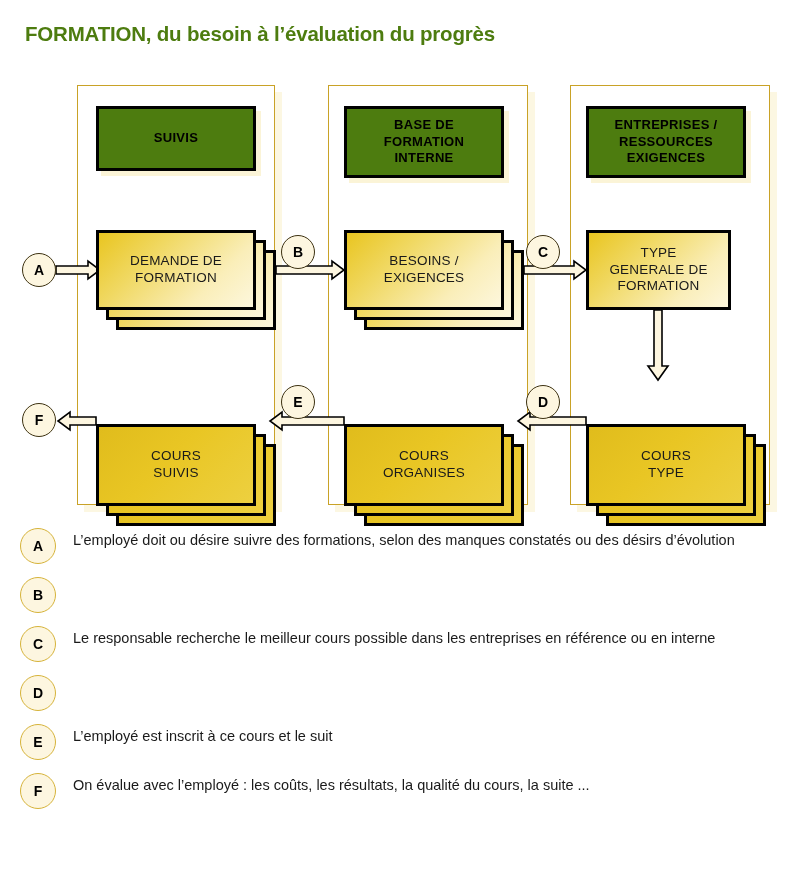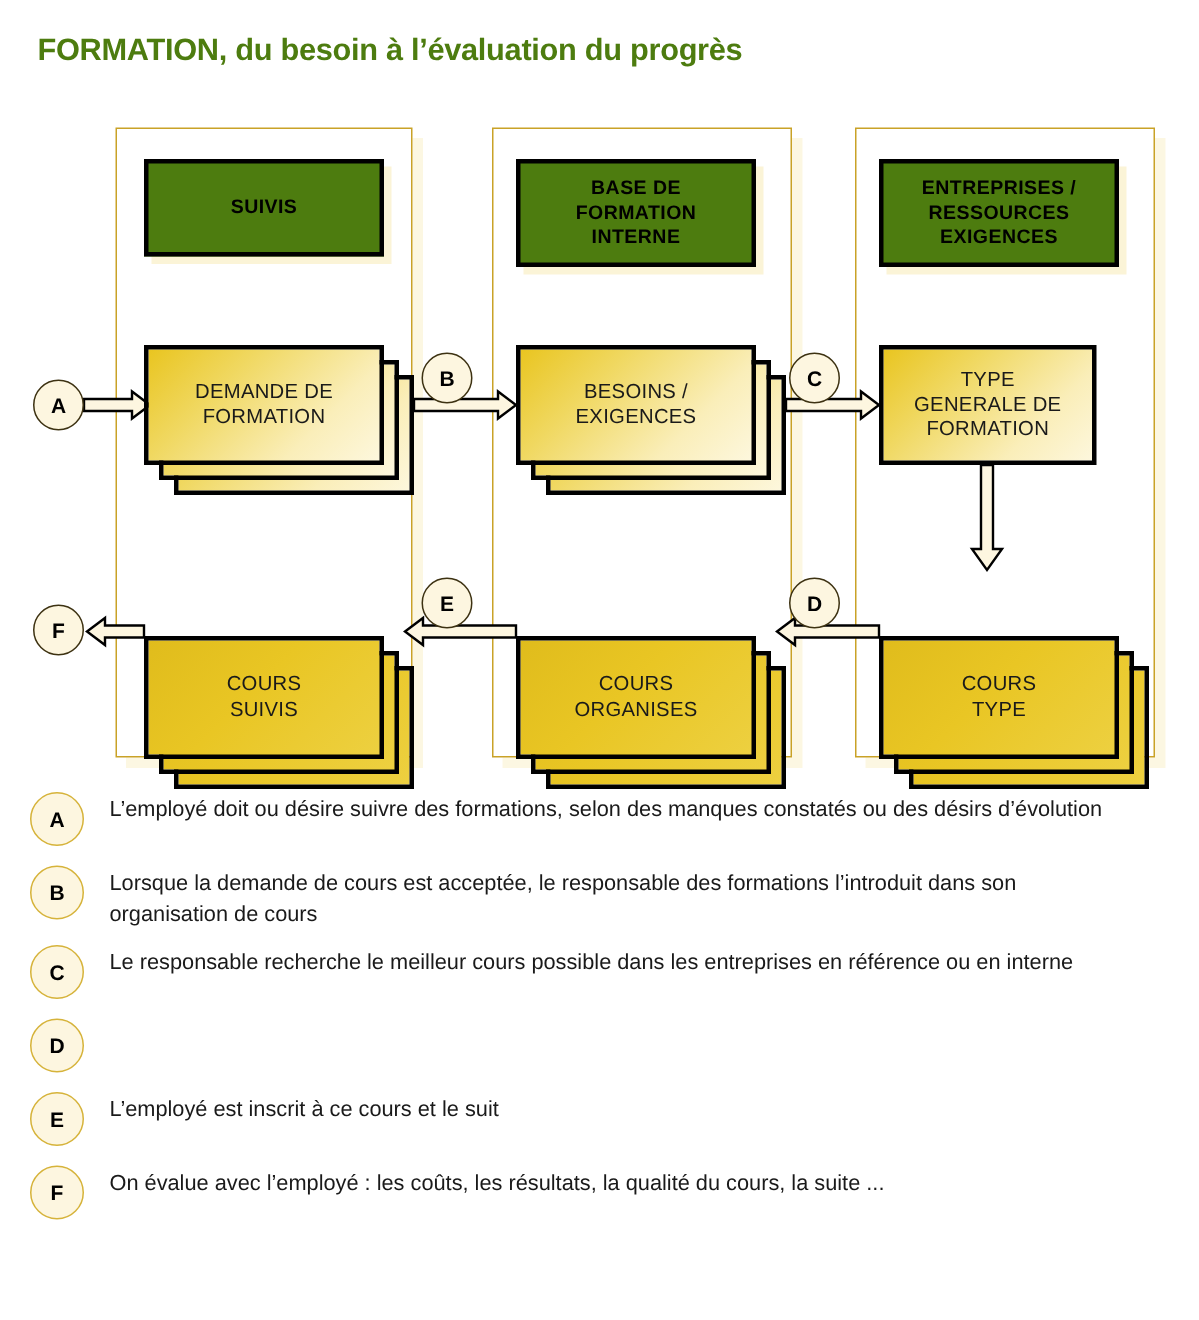--- a/index.html
+++ b/index.html
@@ -342,21 +342,20 @@
     <div class="legend-badge">
         <span>A</span>
       </div>
     <div class="legend-text">L’employé doit ou désire suivre des formations, selon des manques constatés ou des désirs d’évolution</div>
   </div>
 
   <div class="legend-row">
     <div class="legend-badge">
         <span>B</span>
       </div>
-    <div class="legend-text">Lorsque la demande de cours est acceptée, le responsable des formations l’introduit dans son organisation de cours</div>
   </div>
 
   <div class="legend-row">
     <div class="legend-badge">
         <span>C</span>
       </div>
     <div class="legend-text">Le responsable recherche le meilleur cours possible dans les entreprises en référence ou en interne</div>
   </div>
 
   <div class="legend-row indent">

